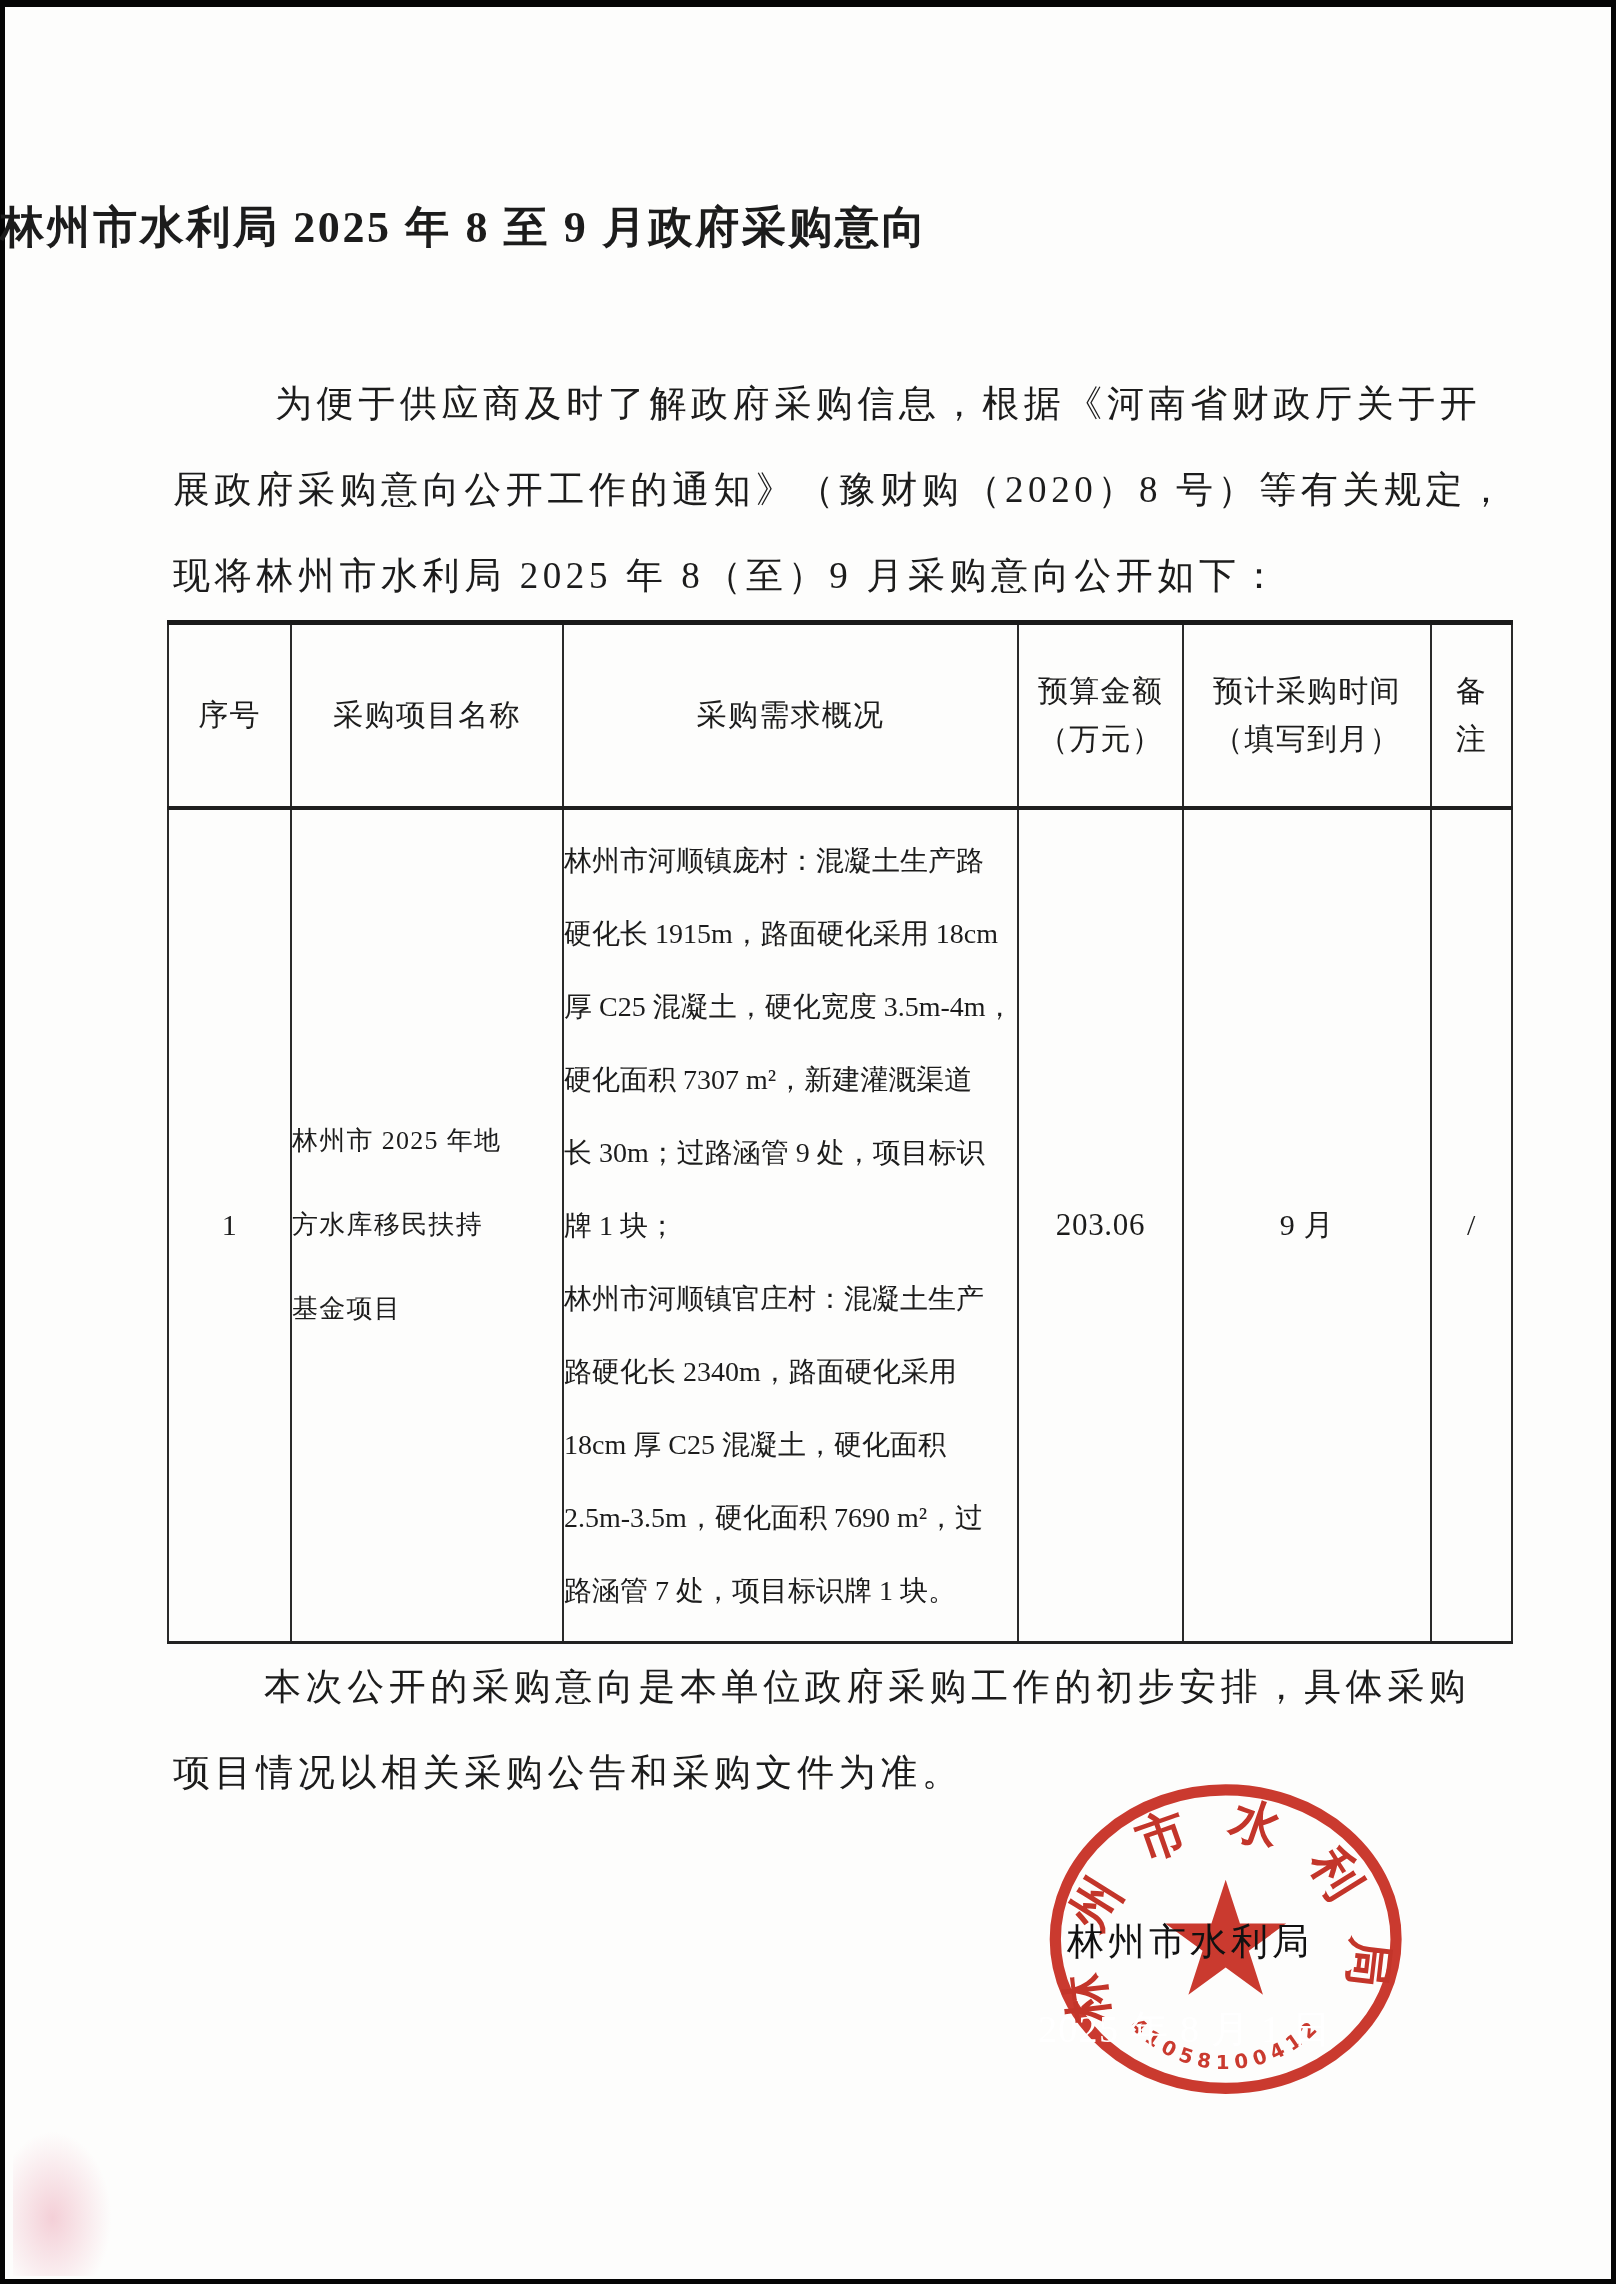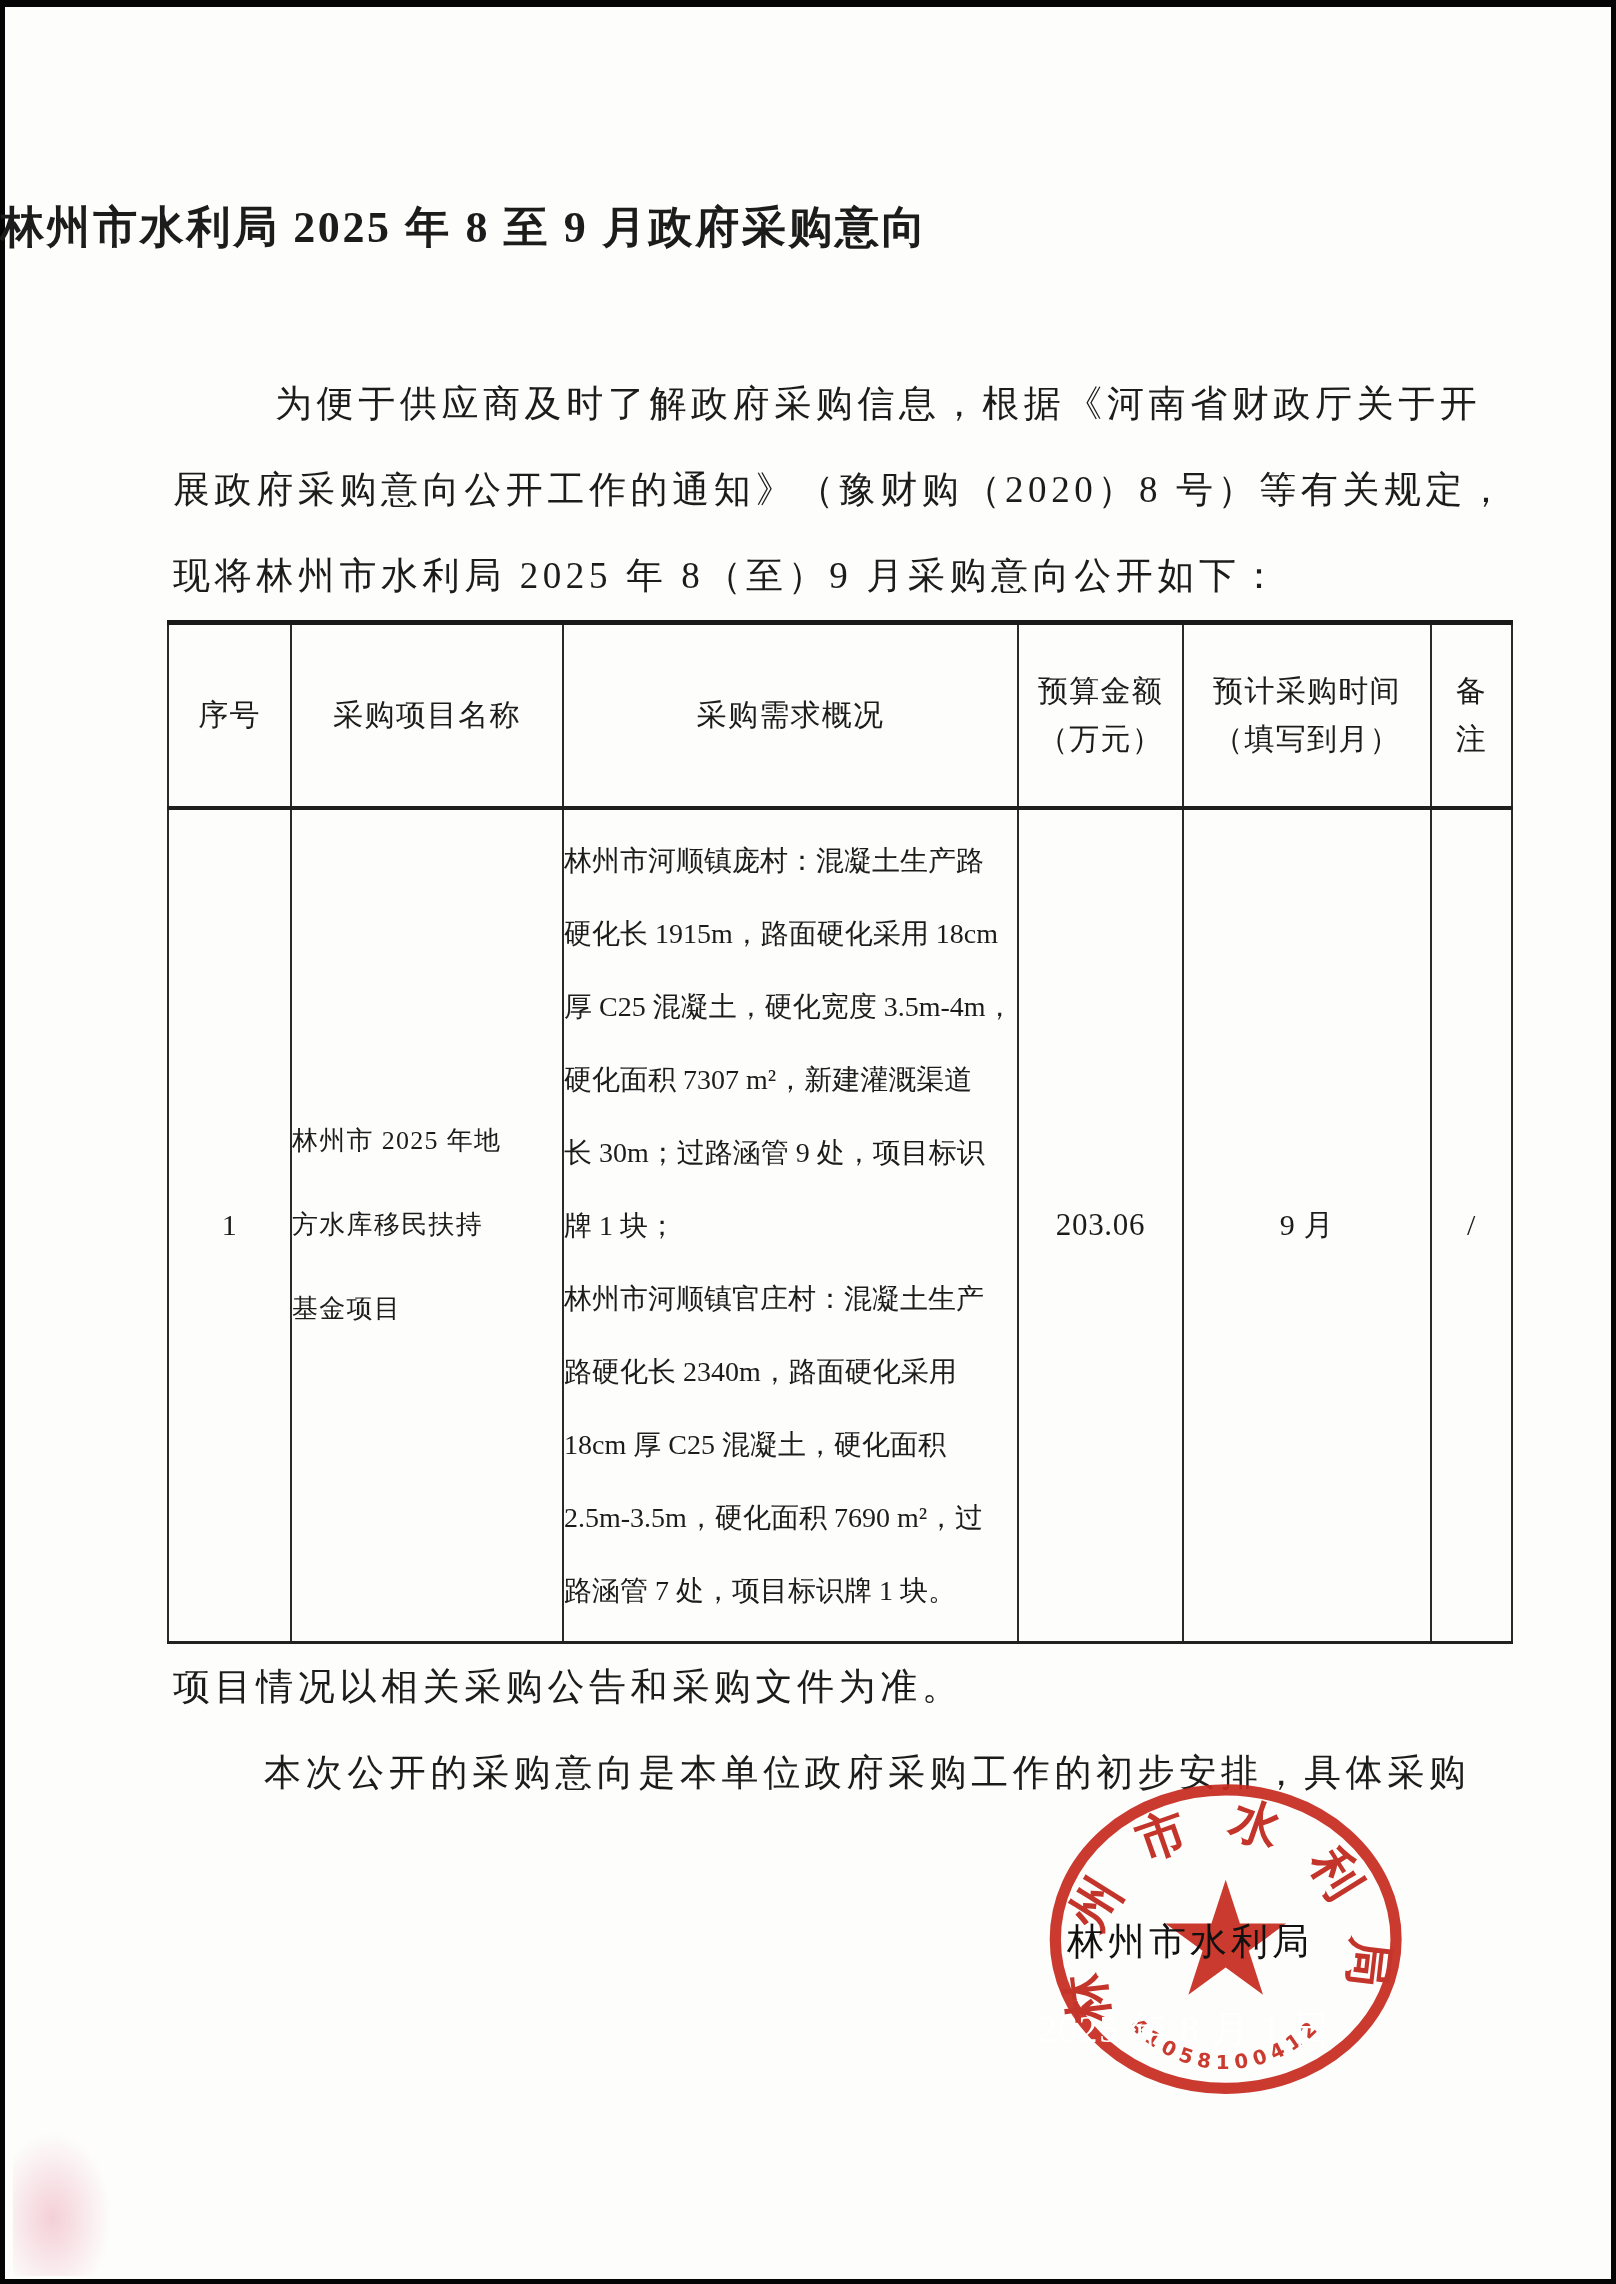--- a/index.html
+++ b/index.html
@@ -152,22 +152,22 @@
           <div class="dline">路涵管 7 处，项目标识牌 1 块。</div>
         </td>
         <td class="budget-cell">203.06</td>
         <td class="cell-center">9 月</td>
         <td class="cell-center">/</td>
       </tr>
     </tbody>
   </table>
 
   <div class="closing">
+    <div class="tline indent">本次公开的采购意向是本单位政府采购工作的初步安排，具体采购</div>
     <div class="tline">项目情况以相关采购公告和采购文件为准。</div>
-    <div class="tline indent">本次公开的采购意向是本单位政府采购工作的初步安排，具体采购</div>
   </div>
 
   <div class="sig-org">林州市水利局</div>
   <div class="sig-date">2025 年 8 月 1 日</div>
 
   <svg class="seal" viewBox="0 0 548 474">
     <defs>
       <path id="arcTop" d="M 84,300 A 190,190 0 1 1 460,300" fill="none"></path>
       <path id="arcBottom" d="M 112,349 A 196,196 0 0 0 432,349" fill="none"></path>
     </defs>

